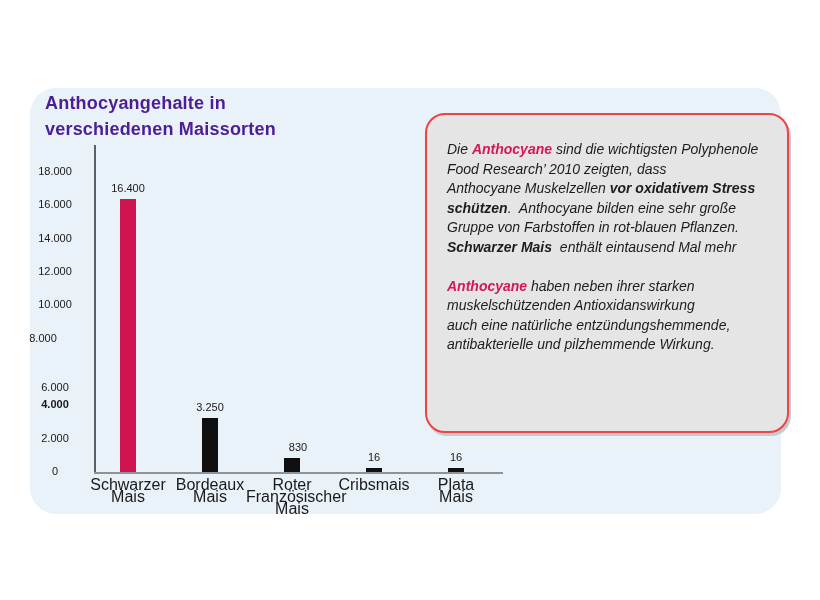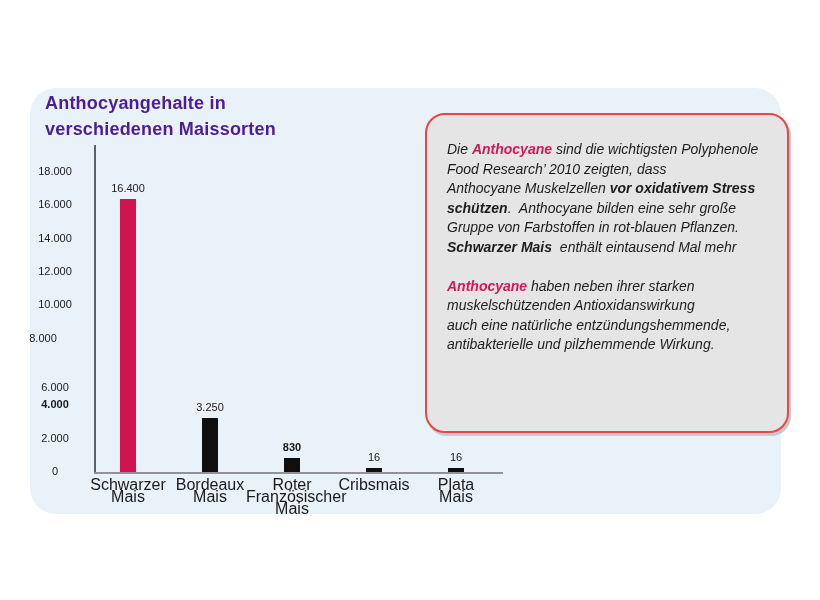--- a/index.html
+++ b/index.html
@@ -62,21 +62,21 @@
     <div class="axis-x" style="left: 94px; top: 472px; width: 409px; height: 2px;"></div>
     <div class="bar" style="left: 120px; top: 199px; width: 16px; height: 273px; background: rgb(208, 20, 79);"></div>
     <div class="vlabel" style="left: 96px; top: 182px; width: 64px;">16.400</div>
     <div class="xlabel" style="left: 82px; top: 479px; width: 92px;">Schwarzer
 Mais</div>
     <div class="bar" style="left: 202px; top: 418px; width: 16px; height: 54px; background: rgb(15, 15, 15);"></div>
     <div class="vlabel" style="left: 178px; top: 401px; width: 64px;">3.250</div>
     <div class="xlabel" style="left: 164px; top: 479px; width: 92px;">Bordeaux
 Mais</div>
     <div class="bar" style="left: 284px; top: 458px; width: 16px; height: 14px; background: rgb(15, 15, 15);"></div>
-    <div class="vlabel" style="left: 260px; top: 441px; width: 64px; font-weight: bold;">830</div>
+    <div class="vlabel" style="left: 266px; top: 441px; width: 64px;">830</div>
     <div class="xlabel" style="left: 246px; top: 479px; width: 92px;">Roter
 Französischer
 Mais</div>
     <div class="bar" style="left: 366px; top: 468px; width: 16px; height: 4px; background: rgb(15, 15, 15);"></div>
     <div class="vlabel" style="left: 342px; top: 451px; width: 64px;">16</div>
     <div class="xlabel" style="left: 328px; top: 479px; width: 92px;">Cribsmais</div>
     <div class="bar" style="left: 448px; top: 468px; width: 16px; height: 4px; background: rgb(15, 15, 15);"></div>
     <div class="vlabel" style="left: 424px; top: 451px; width: 64px;">16</div>
     <div class="xlabel" style="left: 410px; top: 479px; width: 92px;">Plata
 Mais</div>

